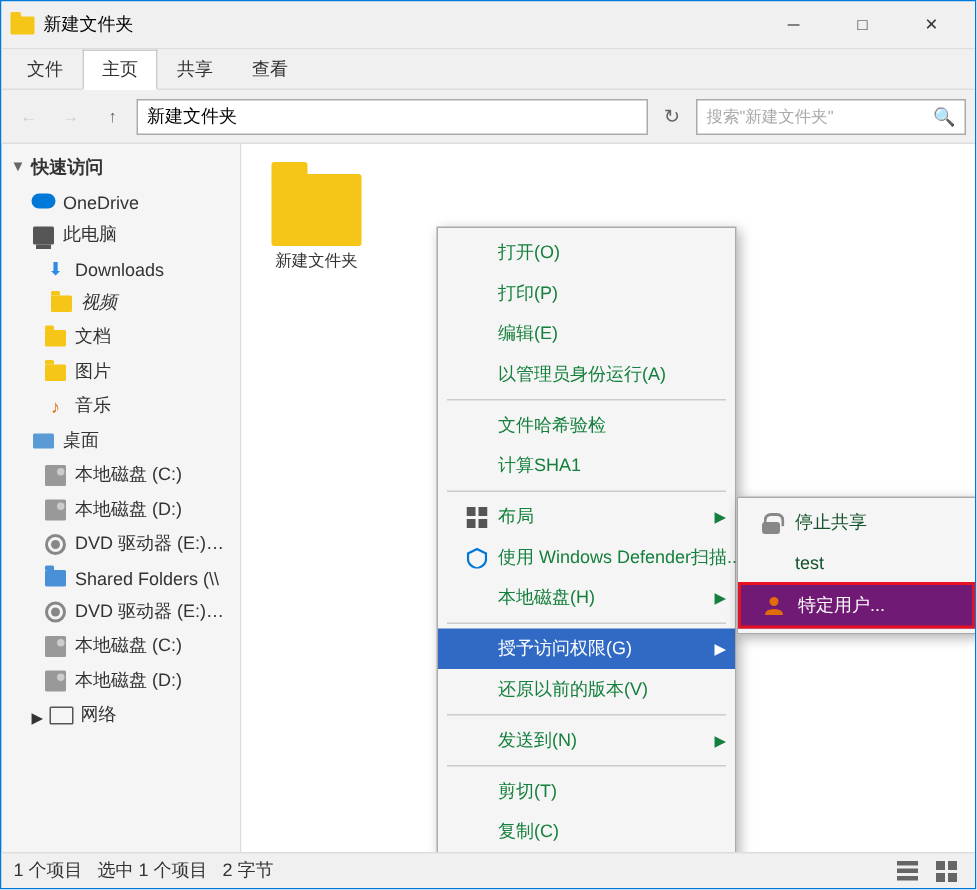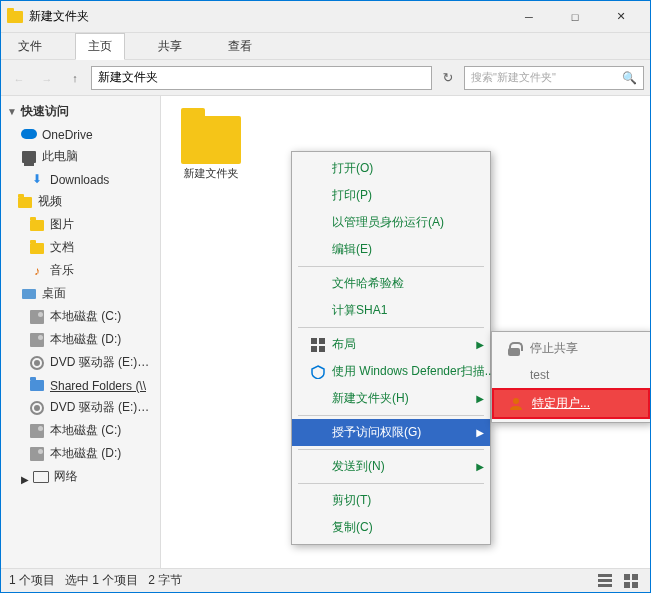--- a/index.html
+++ b/index.html
@@ -85,21 +85,20 @@
     
     .ribbon {
       background: #f0f0f0;
       border-bottom: 1px solid #ddd;
       flex-shrink: 0;
     }
     .ribbon-tabs {
       display: flex;
       height: 26px;
       padding-left: 4px;
-      gap: 20px;
     }
     .ribbon-tab {
       padding: 4px 12px;
       font-size: 12px;
       cursor: pointer;
       border: 1px solid transparent;
       border-bottom: none;
       color: #333;
     }
     .ribbon-tab.active {
@@ -277,29 +276,28 @@
       border: 1px solid #aaa;
       box-shadow: 2px 2px 8px rgba(0,0,0,0.3);
       z-index: 101;
       padding: 3px 0;
     }
     .submenu-item {
       display: flex;
       align-items: center;
       padding: 5px 12px;
       font-size: 12px;
-      color: #737373;
+      color: #14532d;
       cursor: pointer;
       position: relative;
     }
     .submenu-item.highlighted {
-      background: #ef4444;
+      background: #701a75;
       color: #fff;
       border: 2px solid #e81123;
-      text-decoration: underline;
     }
     .submenu-item .sub-icon {
       width: 20px;
       height: 16px;
       margin-right: 6px;
       display: flex;
       align-items: center;
       justify-content: center;
     }
 
@@ -538,39 +536,39 @@
           <div class="computer-icon"></div>
         </span>
         <span>此电脑</span>
       </div>
 
       <div class="sidebar-item" style="padding-left:28px;">
         <span class="item-icon download-icon">⬇</span>
         <span>Downloads</span>
       </div>
 
-      <div class="sidebar-item" style="padding-left:16px;">
+      <div class="sidebar-item" style="padding-left:32px;font-style:italic;">
         <span class="item-icon">
           <div class="folder-yellow"></div>
         </span>
         <span>视频</span>
       </div>
 
       <div class="sidebar-item" style="padding-left:28px;">
         <span class="item-icon">
           <div class="folder-yellow"></div>
         </span>
+        <span>文档</span>
+      </div>
+
+      <div class="sidebar-item" style="padding-left:28px;">
+        <span class="item-icon">
+          <div class="folder-yellow"></div>
+        </span>
         <span>图片</span>
-      </div>
-
-      <div class="sidebar-item" style="padding-left:28px;">
-        <span class="item-icon">
-          <div class="folder-yellow"></div>
-        </span>
-        <span>文档</span>
       </div>
 
       <div class="sidebar-item" style="padding-left:28px;">
         <span class="item-icon music-icon">♪</span>
         <span>音乐</span>
       </div>
 
       <div class="sidebar-item" style="">
         <span class="item-icon">
           <div style="width:14px;height:10px;background:#5b9bd5;border-radius:1px;"></div>
@@ -596,21 +594,21 @@
         <span class="item-icon">
           <div class="dvd-icon"></div>
         </span>
         <span style="overflow:hidden;text-overflow:ellipsis;max-width:100px;">DVD 驱动器 (E:) CC</span>
       </div>
 
       <div class="sidebar-item" style="padding-left:28px;">
         <span class="item-icon">
           <div class="folder-blue"></div>
         </span>
-        <span style="overflow:hidden;text-overflow:ellipsis;max-width:100px;text-decoration:underline;">Shared Folders (\\</span>
+        <span style="overflow:hidden;text-overflow:ellipsis;max-width:100px;">Shared Folders (\\</span>
       </div>
 
       <div class="sidebar-item" style="padding-left:28px;">
         <span class="item-icon">
           <div class="dvd-icon"></div>
         </span>
         <span style="overflow:hidden;text-overflow:ellipsis;max-width:100px;">DVD 驱动器 (E:) CCS</span>
       </div>
 
       <div class="sidebar-item" style="padding-left:28px;">
@@ -649,25 +647,25 @@
         <div class="ctx-item">
           <span class="ctx-icon"></span>
           <span>打开(O)</span>
         </div>
         <div class="ctx-item">
           <span class="ctx-icon"></span>
           <span>打印(P)</span>
         </div>
         <div class="ctx-item">
           <span class="ctx-icon"></span>
+          <span>编辑(E)</span>
+        </div>
+        <div class="ctx-item">
+          <span class="ctx-icon"></span>
           <span>以管理员身份运行(A)</span>
-        </div>
-        <div class="ctx-item">
-          <span class="ctx-icon"></span>
-          <span>编辑(E)</span>
         </div>
         <div class="ctx-separator"></div>
         <div class="ctx-item">
           <span class="ctx-icon"></span>
           <span>文件哈希验检</span>
         </div>
         <div class="ctx-item">
           <span class="ctx-icon"></span>
           <span>计算SHA1</span>
         </div>
@@ -687,28 +685,32 @@
         <div class="ctx-item">
           <span class="ctx-icon">
             <svg width="14" height="14" viewBox="0 0 14 14">
                 <path d="M7 1 L13 4 L13 8 Q13 12 7 14 Q1 12 1 8 L1 4 Z" fill="none" stroke="#0078d7" stroke-width="1.5"></path>
               </svg>
           </span>
           <span>使用 Windows Defender扫描...</span>
         </div>
         <div class="ctx-item">
           <span class="ctx-icon"></span>
-          <span>新建文件夹(H)</span>
+          <span>本地磁盘(H)</span>
           <span class="submenu-arrow">▶</span>
         </div>
         <div class="ctx-separator"></div>
         <div class="ctx-item highlighted">
           <span class="ctx-icon"></span>
           <span>授予访问权限(G)</span>
           <span class="submenu-arrow">▶</span>
+        </div>
+        <div class="ctx-item">
+          <span class="ctx-icon"></span>
+          <span>还原以前的版本(V)</span>
         </div>
         <div class="ctx-separator"></div>
         <div class="ctx-item">
           <span class="ctx-icon"></span>
           <span>发送到(N)</span>
           <span class="submenu-arrow">▶</span>
         </div>
         <div class="ctx-separator"></div>
         <div class="ctx-item">
           <span class="ctx-icon"></span>

